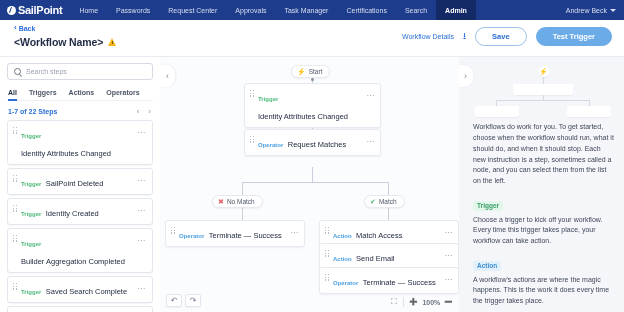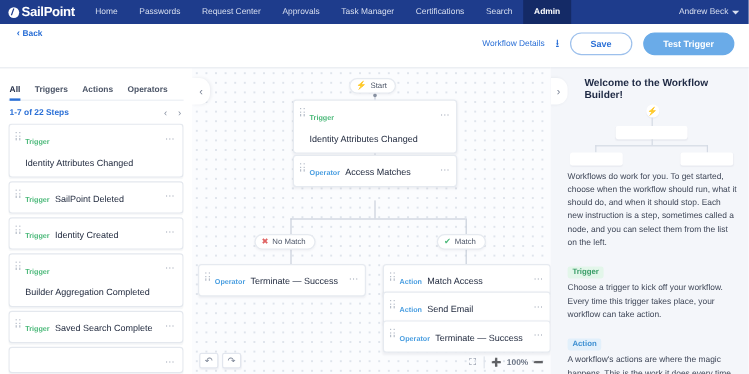--- a/index.html
+++ b/index.html
@@ -215,31 +215,39 @@
       <span>Andrew Beck</span>
       <span class="caret"></span>
     </div>
   </div>
 
   <div class="header">
     <div class="back">
       <span class="back-chev">‹</span>
       <span>Back</span>
     </div>
+    <div class="wf-title-row">
+      <span class="wf-title">&lt;Workflow Name&gt;</span>
+      <span class="warn-tri"></span>
+    </div>
     <div class="hdr-actions">
       <span class="hdr-link">Workflow Details</span>
       <span class="dl-icon">⭳</span>
       <span class="btn btn-outline">Save</span>
       <span class="btn btn-primary">Test Trigger</span>
     </div>
   </div>
 
   <div class="body">
 
     <div class="leftpanel">
+      <div class="searchbox">
+        <span class="search-icon"></span>
+        <input class="search-input" type="text" placeholder="Search steps" style="">
+      </div>
 
       <div class="filtertabs">
         <div class="ftab active">All</div>
         <div class="ftab">Triggers</div>
         <div class="ftab">Actions</div>
         <div class="ftab">Operators</div>
       </div>
 
       <div class="pagerow">
         <span class="pagetext">1-7 of 22 Steps</span>
@@ -387,21 +395,21 @@
         <span class="grip">
             <i></i>
             <i></i>
             <i></i>
             <i></i>
             <i></i>
             <i></i>
           </span>
         <span class="stepbody">
           <span class="steptype operator">Operator</span>
-          <span class="stepname">Access Matches</span>
+          <span class="stepname">Request Matches</span>
         </span>
         <span class="dots">⋯</span>
       </div>
 
       <div class="pill" style="left:52px; top:138px;">
         <span class="pill-icon ic-nomatch">✖</span>
         <span>No Match</span>
       </div>
 
       <div class="pill" style="left:204px; top:138px;">
@@ -486,21 +494,20 @@
           <span>➖</span>
         </span>
       </div>
     </div>
 
     <div class="rightpanel">
       <div class="collapse-handle collapse-right" style="left:-1px; right:auto; border-radius:0 9px 9px 0;">
         <span>›</span>
       </div>
 
-      <div class="rp-title" style="padding-left:14px;">Welcome to the Workflow Builder!</div>
 
       <div class="rp-illus">
         <div class="il-bolt">⚡</div>
         <div class="il-line" style="left:69.5px; top:11px; width:1px; height:7px;"></div>
         <div class="il-box" style="left:40px; top:18px; width:60px;"></div>
         <div class="il-line" style="left:69.5px; top:29px; width:1px; height:5px;"></div>
         <div class="il-line" style="left:23px; top:34px; width:94px; height:1px;"></div>
         <div class="il-line" style="left:23px; top:34px; width:1px; height:6px;"></div>
         <div class="il-line" style="left:116px; top:34px; width:1px; height:6px;"></div>
         <div class="il-box" style="left:2px; top:40px; width:44px;"></div>

